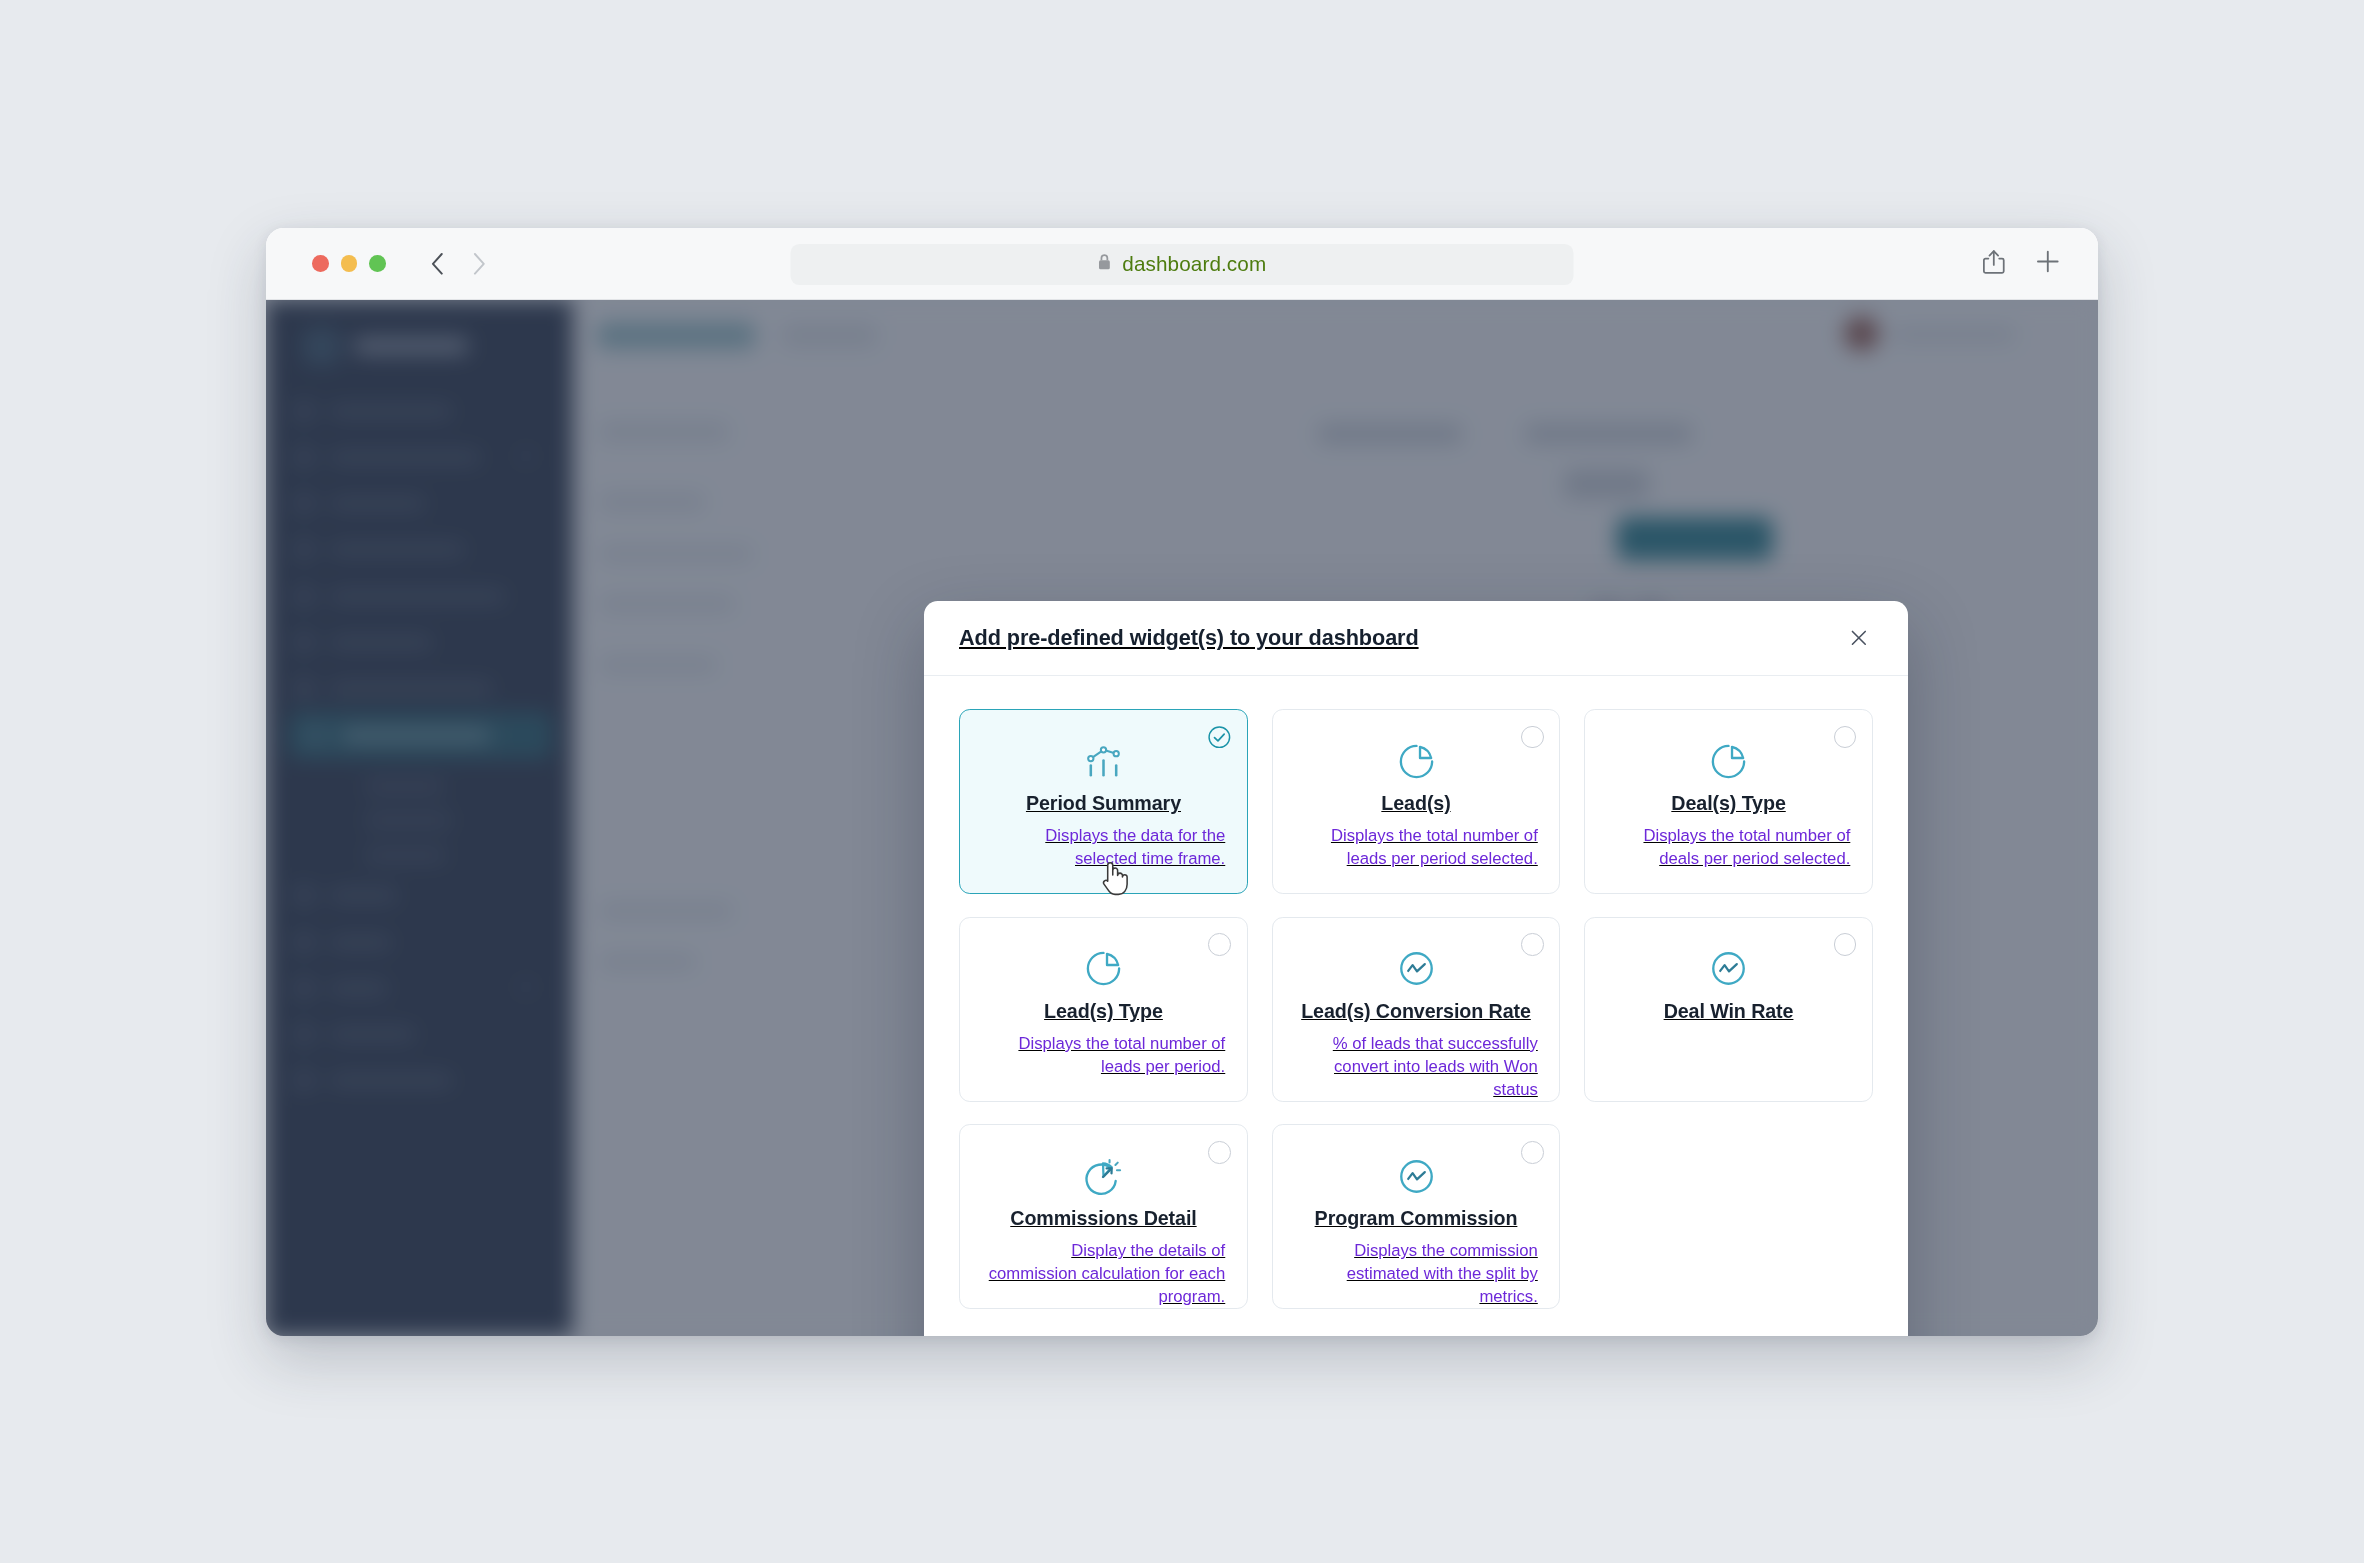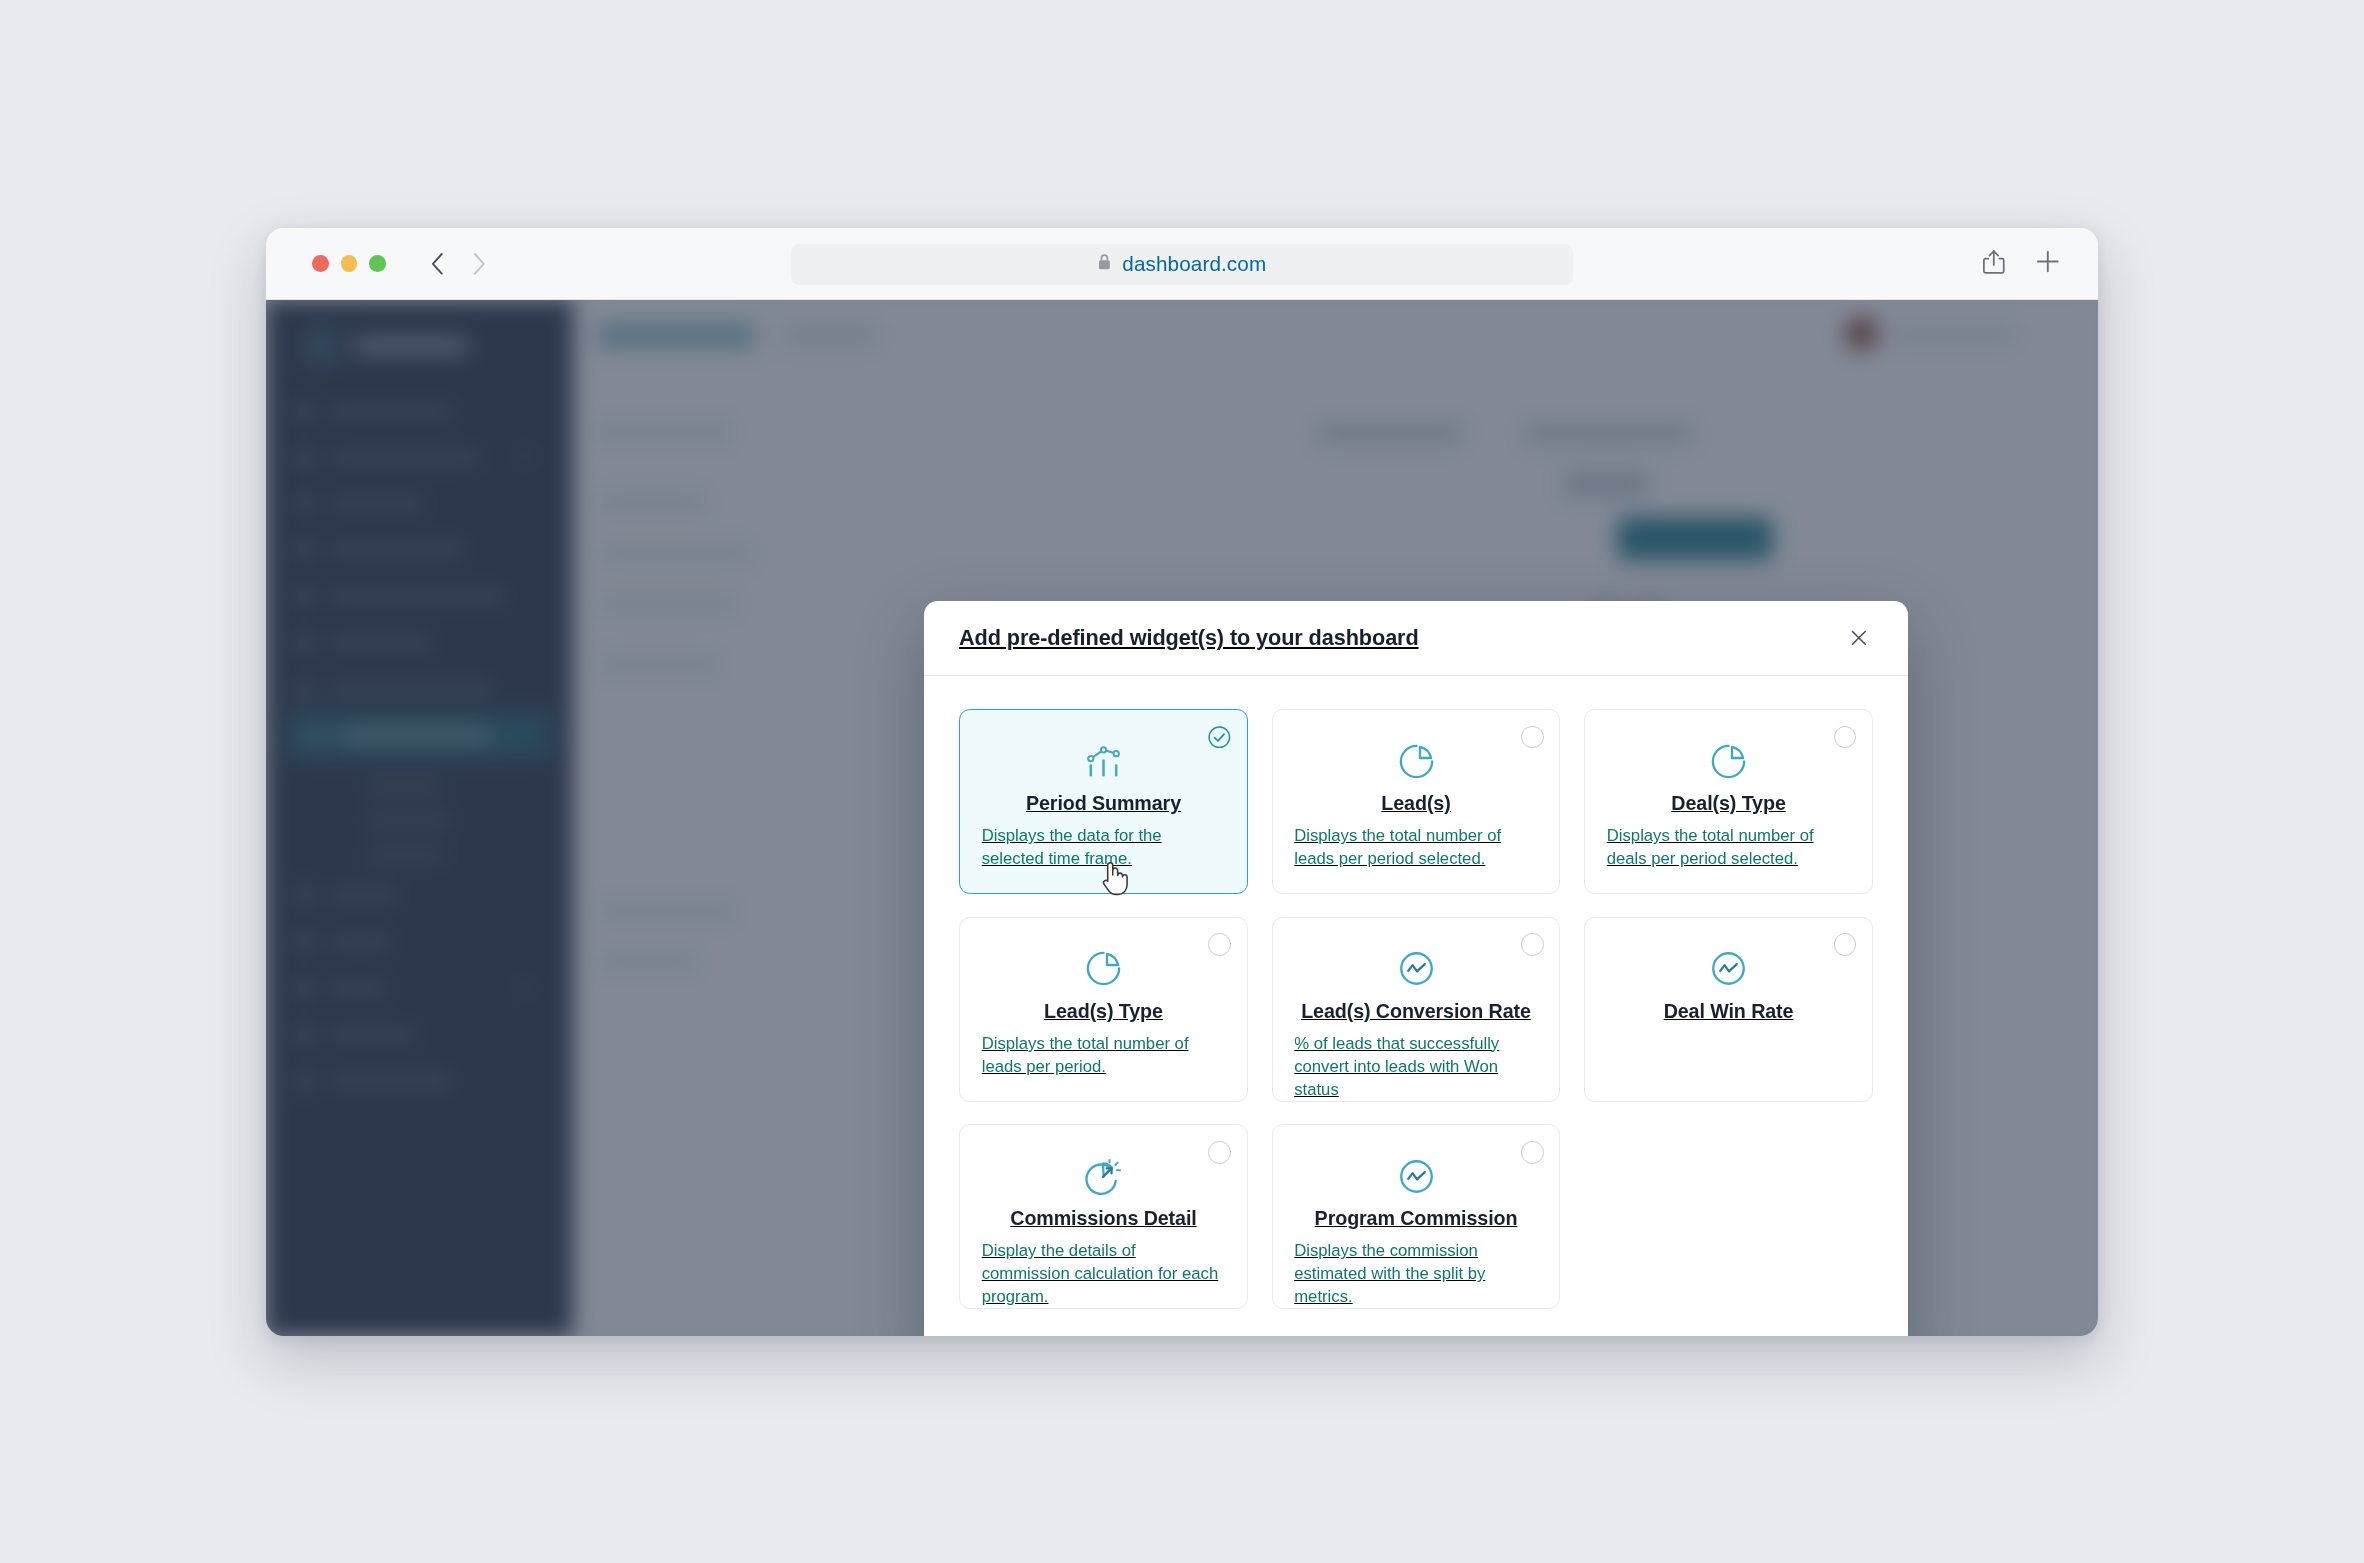--- a/index.html
+++ b/index.html
@@ -68,21 +68,21 @@
     background: #eef0f1;
     border-radius: 8.9px;
     display: flex;
     align-items: center;
     justify-content: center;
     gap: 10.8px;
   }
   .lock-icon { display: block; }
   .url-text {
     font-size: 20.7px;
-    color: #0369a1;
+    color: #4d7c0f;
     letter-spacing: 0.1px;
   }
 
   .toolbar-right {
     position: absolute;
     right: 37px;
     top: 50%;
     transform: translateY(-50%);
     display: flex;
     align-items: center;
@@ -275,22 +275,22 @@
     font-size: 19.7px;
     font-weight: bold;
     color: #18212e;
     text-align: right;
     margin-bottom: 8.9px;
     letter-spacing: -0.1px;
   }
   .card-desc {
     font-size: 16.7px;
     line-height: 1.38;
-    color: #0f766e;
-    text-align: left;
+    color: #6d28d9;
+    text-align: right;
     max-width: 264px;
   }
 
   
   .cursor-hand {
     position: absolute;
     left: 832px;
     top: 630px;
     width: 33px;
     height: 39px;

